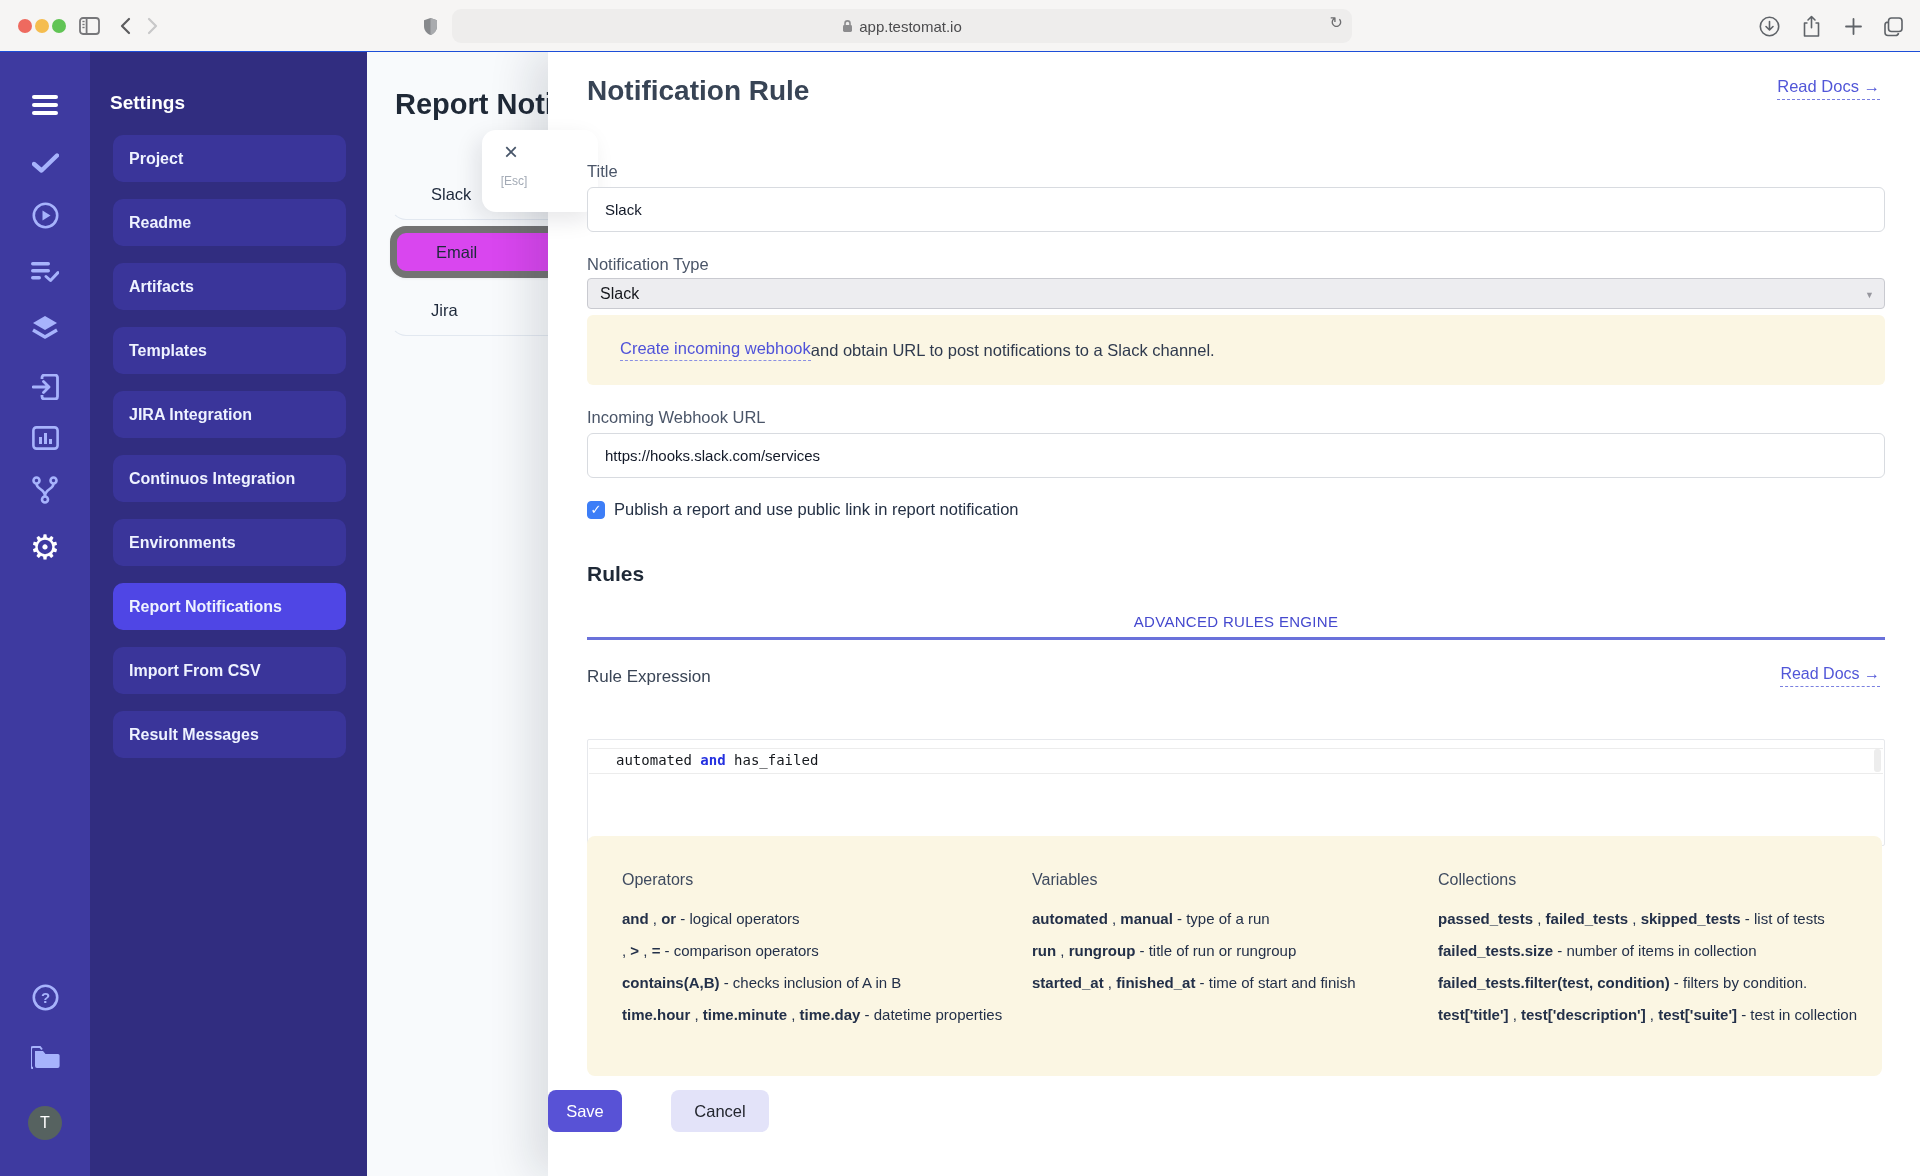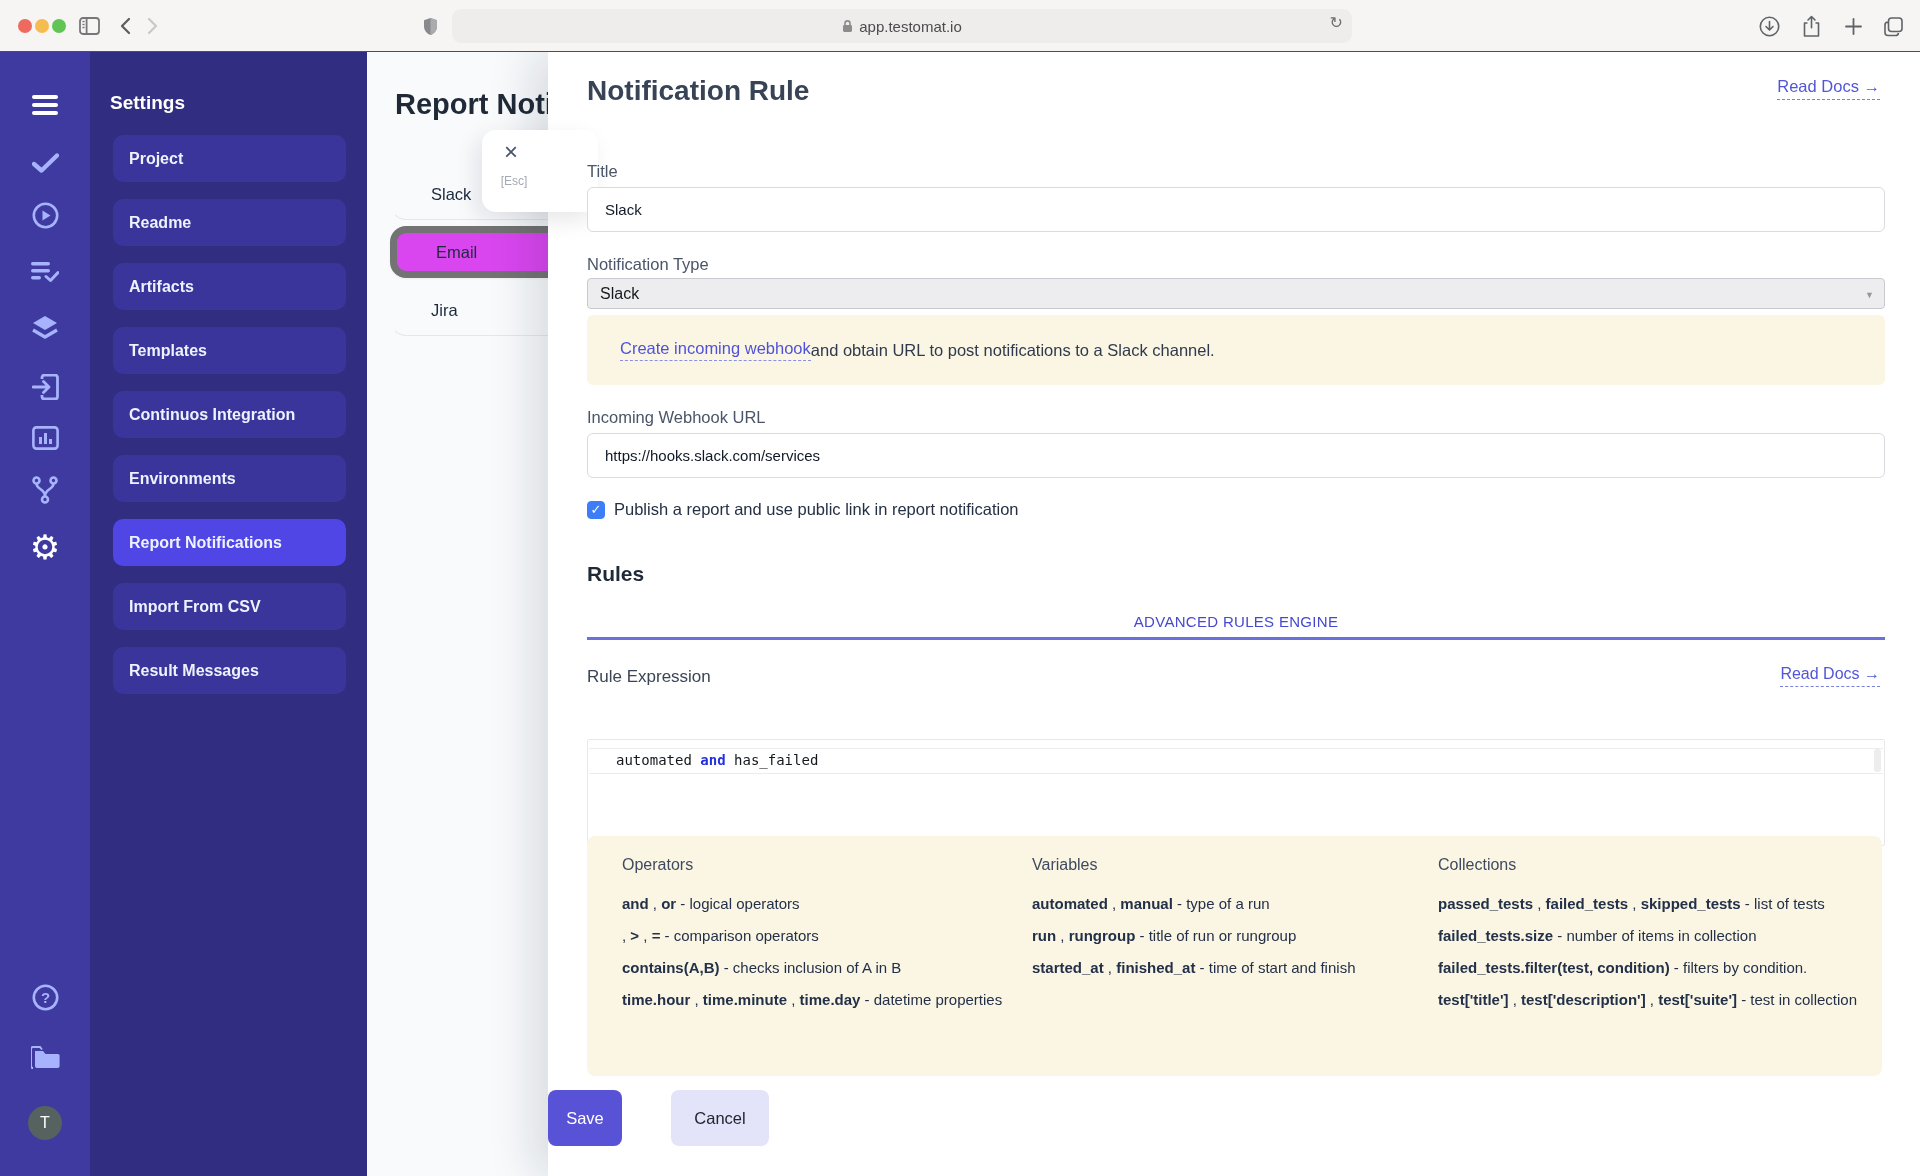--- a/index.html
+++ b/index.html
@@ -55,28 +55,28 @@
   .cb-label { font-size:16.5px; color:#243044; }
   .rules-h { font-size:21px; font-weight:700; color:#1f2937; }
   .rtabbar { width:1298px; height:33px; border-bottom:3px solid #6a71da; text-align:center; }
   .rtab { display:inline-block; line-height:30px; color:#4549ce; font-size:15px; font-weight:500; letter-spacing:.3px; cursor:pointer; }
   .editor { width:1298px; height:107px; border:1px solid #e6e8ec; border-radius:2px; background:#fff; position:relative; font-family:"DejaVu Sans Mono",monospace; }
   .ed-line-top { position:absolute; left:1px; right:1px; top:8px; border-top:1px solid #ececec; }
   .ed-line-bot { position:absolute; left:1px; right:1px; top:33px; border-top:1px solid #ececec; }
   .code { position:absolute; left:28px; top:12px; font-size:14px; color:#14171c; white-space:pre; }
   .code .kw { color:#2430e0; font-weight:700; }
   .ed-scroll { position:absolute; right:3px; top:9px; width:7px; height:23px; background:#ededed; border-radius:3px; }
-  .helpbox { width:1295px; height:240px; background:#fbf6e3; border-radius:8px; display:flex; padding:20px 0 0 35px; }
+  .helpbox { width:1295px; height:240px; background:#fbf6e3; border-radius:8px; display:flex; padding:35px 0 0 35px; }
   .hcol { width:410px; padding-right:14px; }
   .hcol:nth-child(2){ width:406px; }
   .hcol:nth-child(3){ width:auto; flex:1; }
   .hhead { font-size:16px; color:#3e4a5f; margin-bottom:14px; }
   .hrow { font-size:15px; color:#233049; line-height:32px; }
   .hrow .b { font-weight:700; }
-  .btn { position:absolute; height:56px; border-radius:8px; border:none; font-size:16.5px; display:flex; align-items:center; justify-content:center; cursor:pointer; font-family:"Liberation Sans",sans-serif; }
+  .btn { position:absolute; height:42px; border-radius:8px; border:none; font-size:16.5px; display:flex; align-items:center; justify-content:center; cursor:pointer; font-family:"Liberation Sans",sans-serif; }
   .btn-save { left:0; width:74px; background:#5852d6; color:#fff; }
   .btn-cancel { left:84px; width:98px; background:#e3e3f9; color:#23262e; }
   svg { display:block; }
 </style>
 </head>
 <body>
 
 <div class="chrome">
   <div class="tl" style="left:18px;background:#ee6a5f"></div>
   <div class="tl" style="left:35px;background:#f5bd4f"></div>
@@ -231,20 +231,24 @@
   </div>
         <div class="snav-item">
     <span>Artifacts</span>
 
   </div>
         <div class="snav-item">
     <span>Templates</span>
 
   </div>
         <div class="snav-item">
+    <span>JIRA Integration</span>
+
+  </div>
+        <div class="snav-item">
     <span>Continuos Integration</span>
 
   </div>
         <div class="snav-item">
     <span>Environments</span>
 
   </div>
         <div class="snav-item active">
     <span>Report Notifications</span>
 

